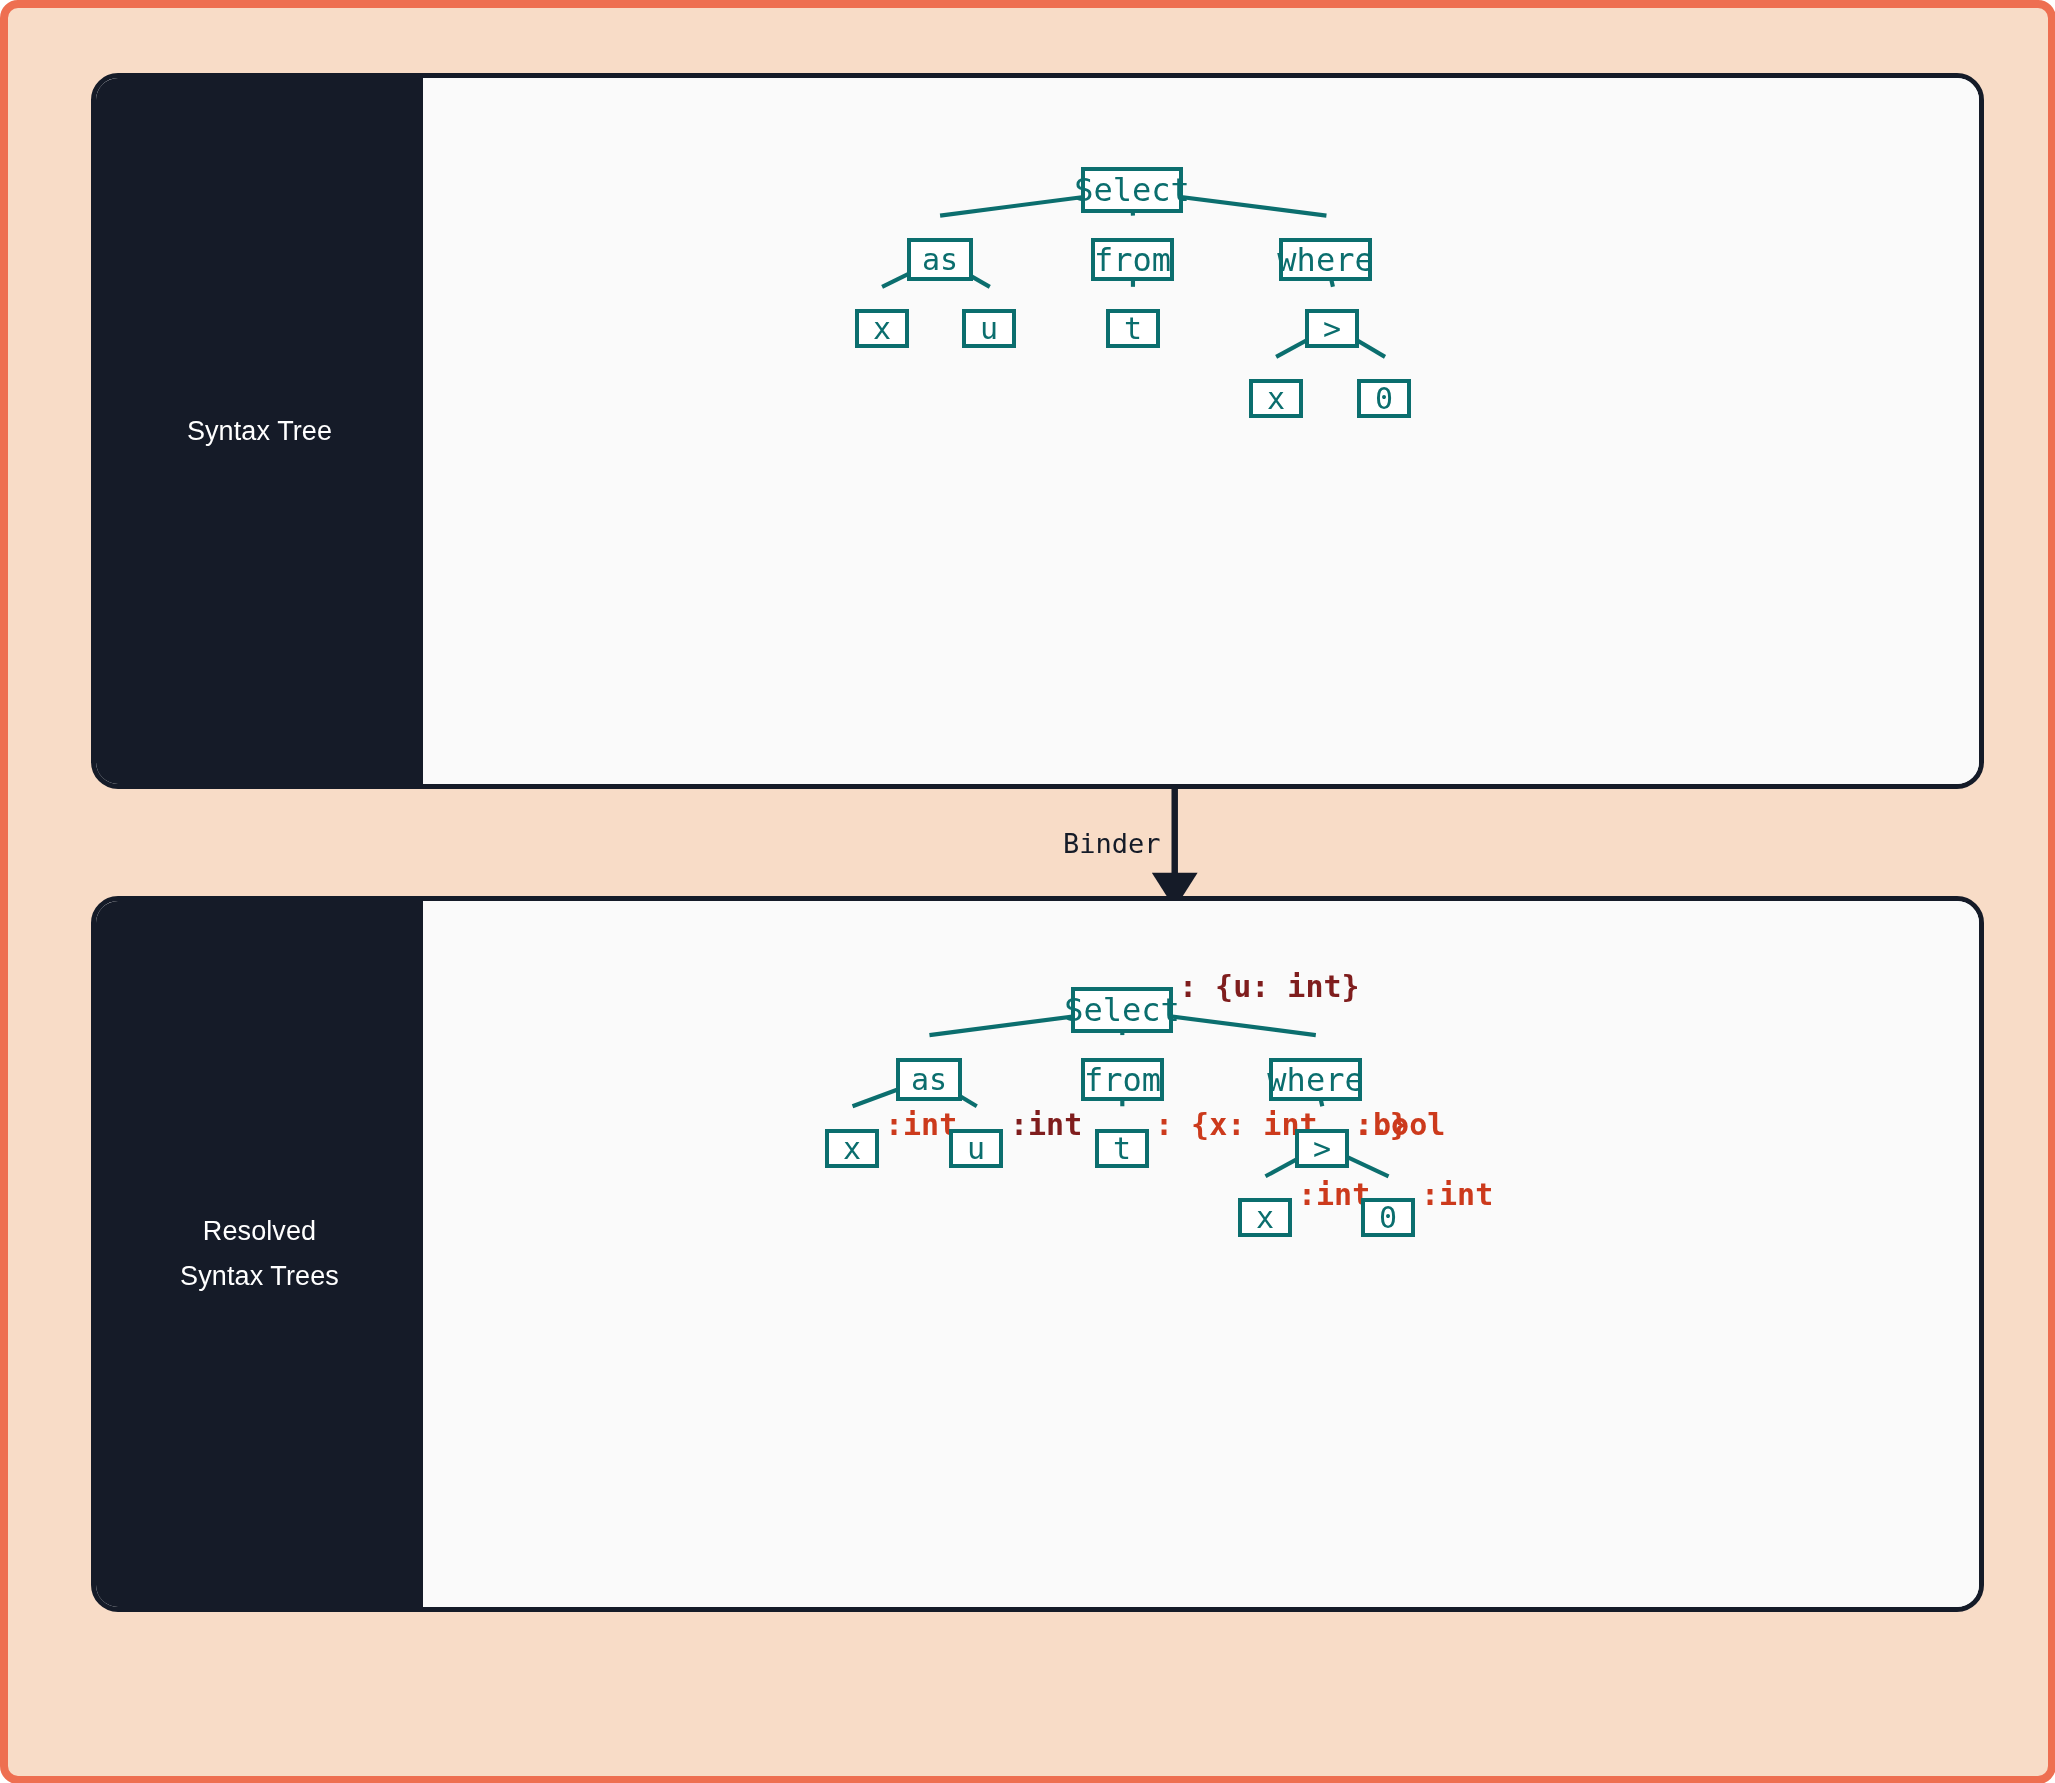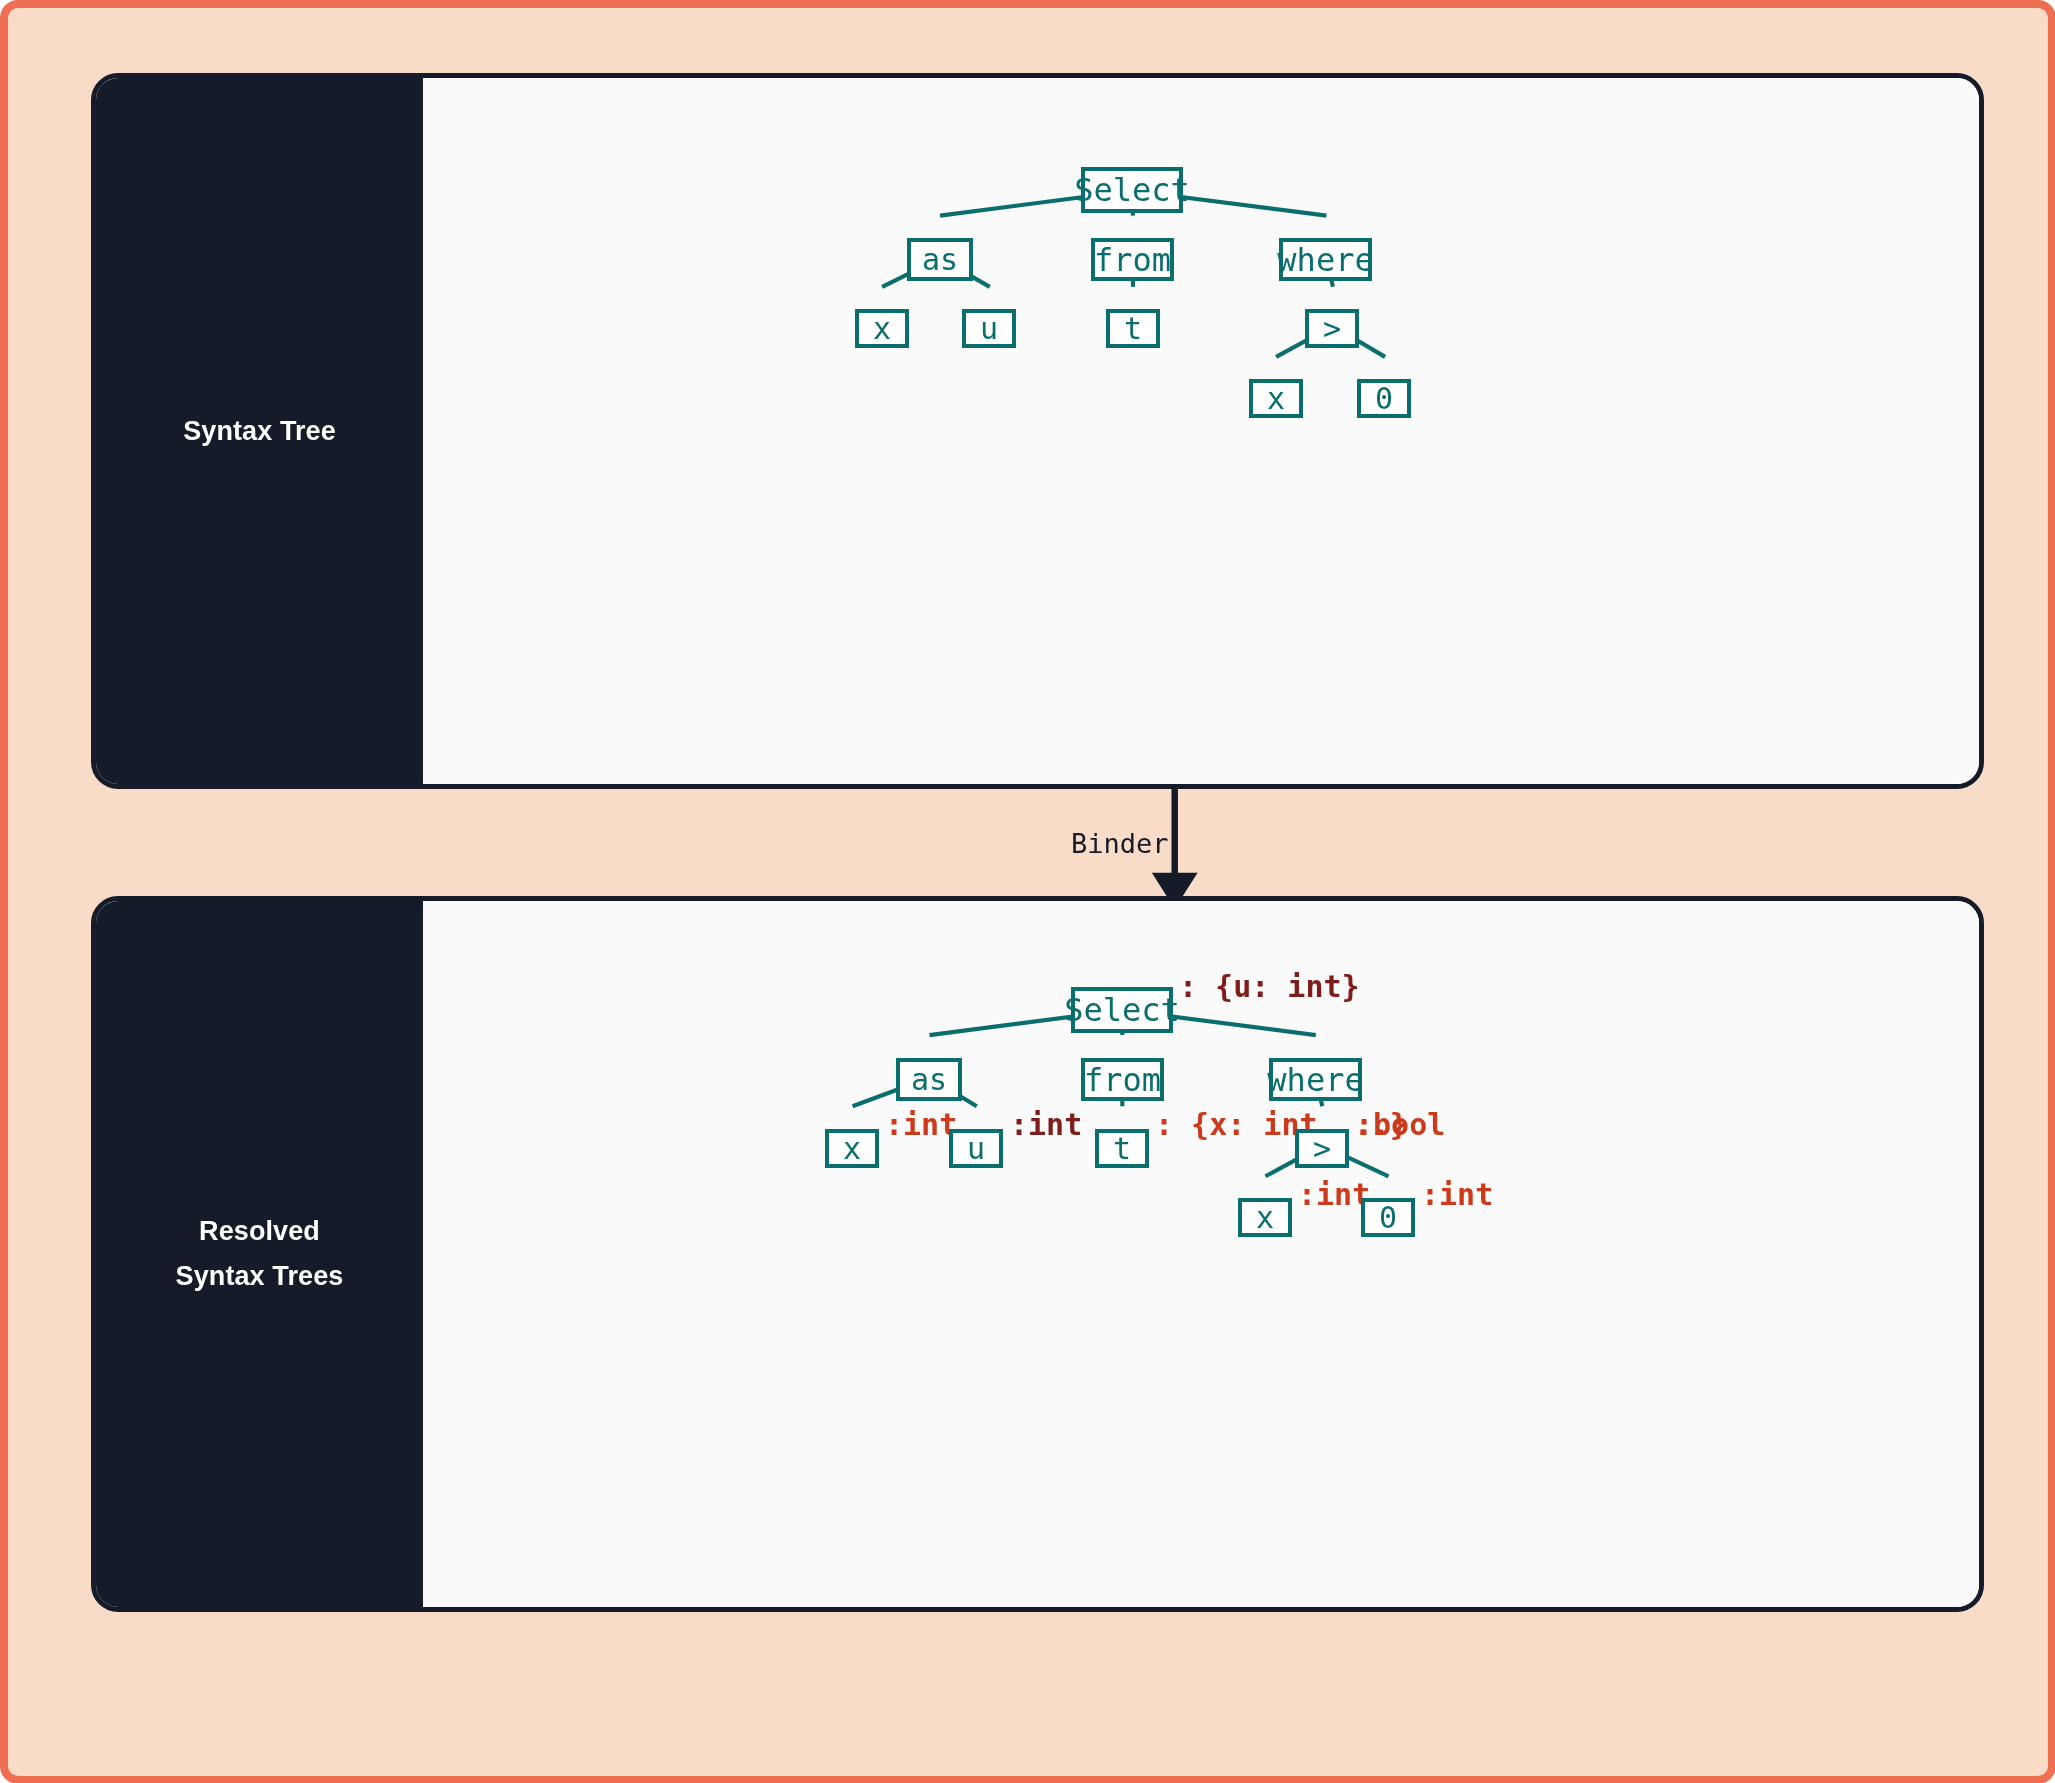--- a/index.html
+++ b/index.html
@@ -40,21 +40,21 @@
     width: 327px;
     background: #151B28;
     display: flex;
     align-items: center;
     justify-content: center;
     text-align: center;
   }
   .panel-sidebar-label {
     color: #FFFFFF;
     font-size: 27px;
-    font-weight: bold;
+    font-weight: normal;
     line-height: 1.65;
     letter-spacing: 0.1px;
   }
   .panel-canvas {
     position: absolute;
     left: 327px;
     right: 0;
     top: 0;
     bottom: 0;
     background: #FAFAFA;
@@ -106,21 +106,20 @@
     position: absolute;
     left: 0;
     width: 100%;
   }
   #binder-label {
     position: absolute;
     font-family: "DejaVu Sans Mono", "Liberation Mono", monospace;
     font-size: 27px;
     color: #151B28;
     white-space: nowrap;
-    margin-left: 8px;
   }
 
   
   #footer {
     position: absolute;
     left: -8.3px;
     right: -8.3px;
     bottom: -8.3px;
     height: 123px;
     background: #FB6449;

